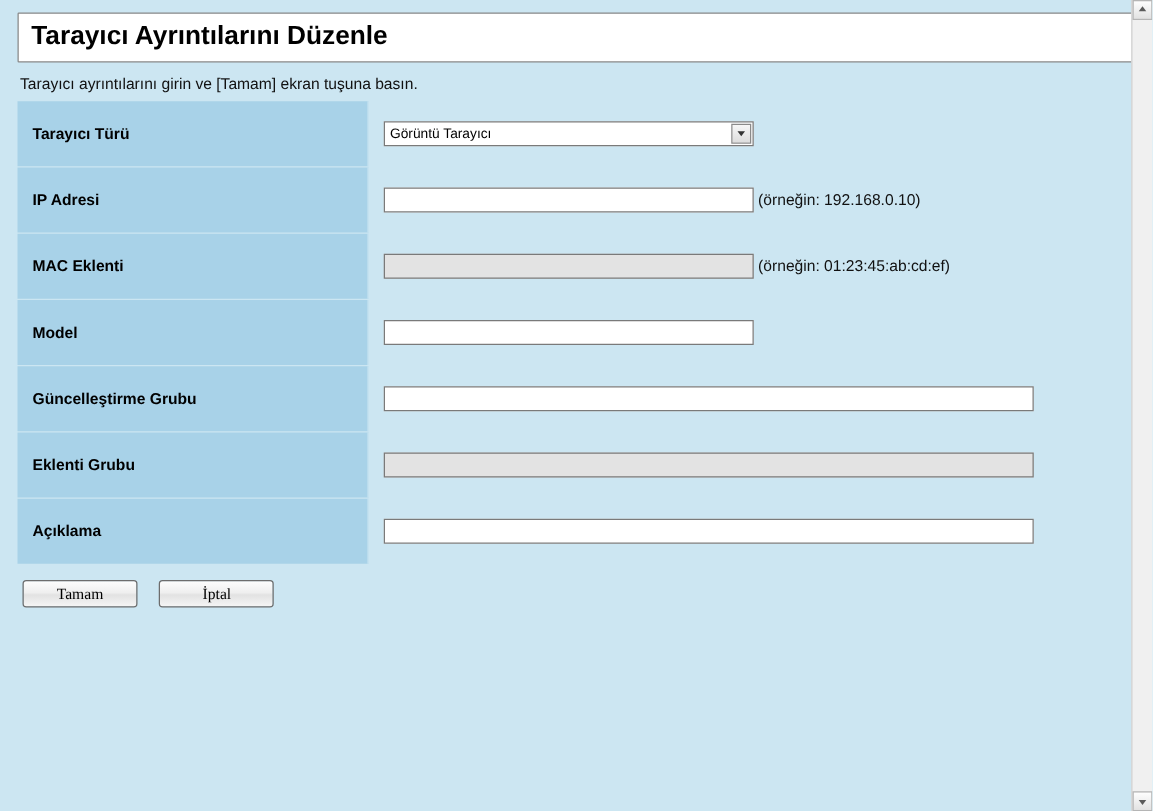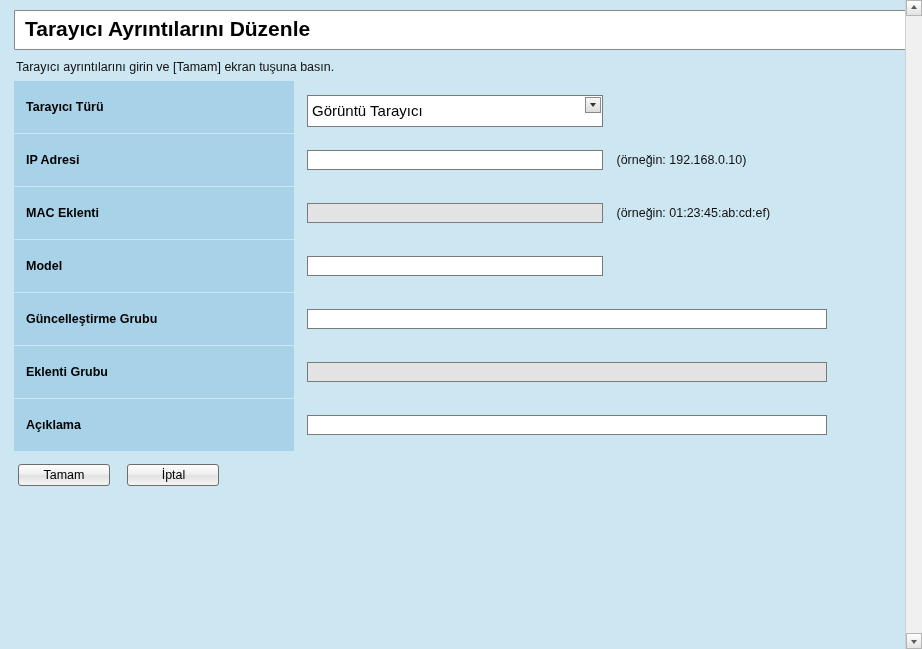--- a/index.html
+++ b/index.html
@@ -83,25 +83,25 @@
     background: #e3e3e3;
   }
   .select-wrap {
     position: relative;
     display: inline-block;
     width: 296px;
     height: 20px;
   }
   .select-wrap select {
     width: 100%;
-    height: 32px;
+    height: 20px;
     border: 1px solid #7a7a7a;
     background: #fff;
     font-family: inherit;
-    font-size: 15px;
+    font-size: 11px;
     padding: 0 4px;
     box-sizing: border-box;
     -webkit-appearance: none;
     -moz-appearance: none;
     appearance: none;
   }
   .select-wrap .arrow {
     position: absolute;
     right: 2px; top: 2px;
     width: 16px; height: 16px;
@@ -112,35 +112,35 @@
   }
   .select-wrap .arrow::after {
     content: "";
     position: absolute;
     left: 4px; top: 5px;
     border-left: 3px solid transparent;
     border-right: 3px solid transparent;
     border-top: 4px solid #333;
   }
   .hint {
-    margin-left: 10px;
+    margin-left: 0;
     color: #111;
   }
   .button-row {
     margin-top: 12px;
     padding-left: 4px;
   }
   .btn {
     display: inline-block;
     min-width: 92px;
     height: 22px;
     border: 1px solid #6d6d6d;
     background: linear-gradient(#fdfdfd 0%, #efefef 45%, #e2e2e2 55%, #f5f5f5 100%);
     border-radius: 3px;
-    font-family: Liberation Sans, sans-serif;
+    font-family: Liberation Serif, serif;
     font-size: 12.5px;
     color: #000;
     cursor: pointer;
     padding: 0 10px;
     margin-right: 14px;
   }
   
   .scrollbar {
     position: absolute;
     top: 0; right: 0;

